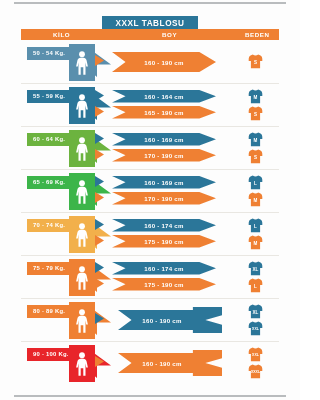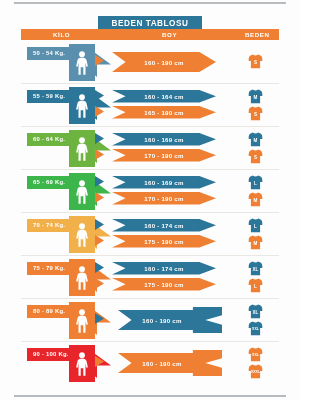--- a/index.html
+++ b/index.html
@@ -91,21 +91,21 @@
   .bottom-rule { position: absolute; left: 14px; bottom: 3px; width: 272px; height: 2px; background: #b9bcbe; }
 </style>
 </head>
 <body>
 
 <div id="page">
 
   <div class="top-rule"></div>
 
   <div class="title-wrap">
-    <span class="title-badge">BEDEN TABLOSU</span>
+    <span class="title-badge">XXXL TABLOSU</span>
   </div>
 
   <div class="head-bar">
     <span class="h-kilo">KİLO</span>
     <span class="h-boy">BOY</span>
     <span class="h-beden">BEDEN</span>
   </div>
 
   <div id="rows">
       <div class="row" style="top: 41px;">

